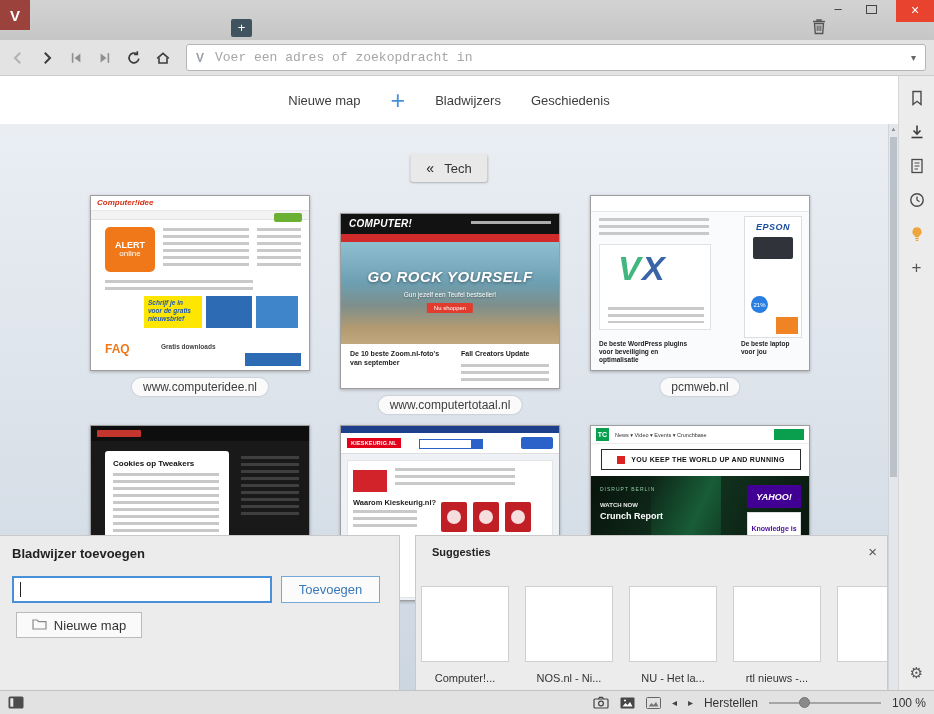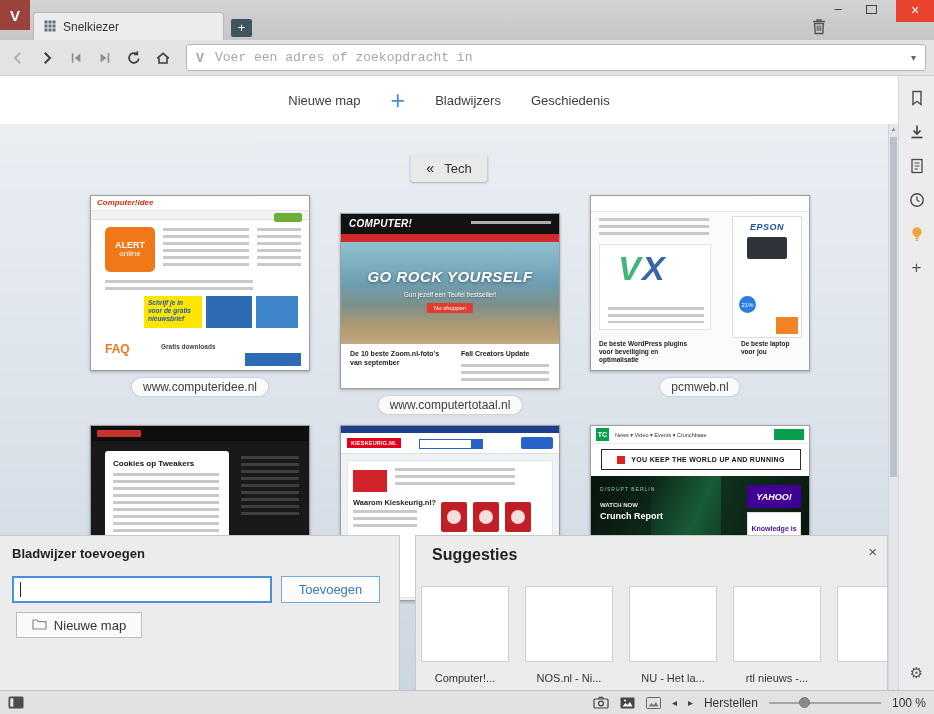--- a/index.html
+++ b/index.html
@@ -80,21 +80,21 @@
   .ct-btn{position:absolute;left:50%;transform:translateX(-50%);top:61px;background:#e23c2e;color:#fff;font-size:6px;padding:2px 7px;border-radius:1px}
   .ct-a1{position:absolute;left:9px;top:136px;width:96px;font-size:7px;font-weight:bold;color:#1c1c1c;line-height:1.25}
   .ct-a2{position:absolute;left:120px;top:136px;width:90px;font-size:7px;font-weight:bold;color:#1c1c1c}
 
   
   .site-pcm{background:#fafbfc}
   .pcm-head{position:absolute;left:0;top:0;width:100%;height:16px;background:#fff;border-bottom:1px solid #e6e6e6}
   .pcm-vxcard{position:absolute;left:8px;top:48px;width:112px;height:86px;background:#fff;border:1px solid #e2e2e2}
   .pcm-v{position:absolute;left:18px;top:4px;font-size:34px;font-weight:bold;font-style:italic;color:#42b77d}
   .pcm-x{position:absolute;left:42px;top:4px;font-size:34px;font-weight:bold;font-style:italic;color:#3a66a8}
-  .pcm-ad{position:absolute;right:7px;top:20px;width:70px;height:122px;background:#fff;border:1px solid #ddd}
+  .pcm-ad{position:absolute;right:7px;top:20px;width:58px;height:122px;background:#fff;border:1px solid #ddd}
   .pcm-epson{text-align:center;margin-top:5px;color:#1a4fa0;font-weight:bold;font-style:italic;font-size:9px;letter-spacing:.5px}
   .pcm-printer{margin:5px auto 0;width:40px;height:22px;background:#30343a;border-radius:2px}
   .pcm-circle{position:absolute;left:6px;bottom:24px;width:17px;height:17px;border-radius:50%;background:#2a7de1;color:#fff;font-size:6px;display:flex;align-items:center;justify-content:center}
   .pcm-orange{position:absolute;right:3px;bottom:3px;width:22px;height:17px;background:#f08324}
   .pcm-a1{position:absolute;left:8px;top:144px;width:96px;font-size:6.5px;font-weight:bold;color:#222;line-height:1.25}
   .pcm-a2{position:absolute;left:150px;top:144px;width:62px;font-size:6.5px;font-weight:bold;color:#222;line-height:1.25}
 
   
   .site-tw{background:#191919}
   .tw-head{position:absolute;left:0;top:0;width:100%;height:15px;background:#0e0e0e}
@@ -138,21 +138,21 @@
   #bm-panel{position:absolute;left:0;top:535px;width:400px;height:155px;background:#ececec;border-top:1px solid #c9c9c9;border-right:1px solid #c9c9c9;z-index:5}
   #bm-panel h3{position:absolute;left:12px;top:10px;font-size:13px;color:#222;font-weight:bold}
   #bm-input-wrap{position:absolute;left:12px;top:40px;width:260px;height:27px;background:#fff;border:2px solid #4a90d9}
   #bm-input{position:absolute;left:7px;right:2px;top:0;bottom:0;border:none;outline:none;background:transparent;font-size:13px;font-family:inherit}
   #bm-input-wrap .caret{position:absolute;left:6px;top:4px;width:1px;height:15px;background:#222}
   #bm-add{position:absolute;left:281px;top:40px;width:99px;height:27px;background:#fbfbfb;border:1px solid #74a9d8;color:#3c79b8;font-size:13px;display:flex;align-items:center;justify-content:center;cursor:pointer}
   #bm-newfolder{position:absolute;left:16px;top:76px;width:126px;height:26px;background:#fafafa;border:1px solid #bbb;color:#333;font-size:13px;display:flex;align-items:center;justify-content:center;gap:7px;cursor:pointer}
 
   
   #sg-panel{position:absolute;left:415px;top:535px;width:473px;height:155px;background:#ececec;border:1px solid #c9c9c9;border-bottom:none;z-index:5}
-  #sg-panel h3{position:absolute;left:16px;top:10px;font-size:16px;color:#222;font-weight:bold}
+  #sg-panel h3{position:absolute;left:16px;top:10px;font-size:11px;color:#222;font-weight:bold}
   #sg-close{position:absolute;right:10px;top:7px;font-size:15px;color:#555;cursor:pointer}
   #sg-items{position:absolute;left:5px;right:0;top:50px;display:flex;gap:16px;overflow:hidden}
   .sg-item{width:88px;flex:0 0 88px;cursor:pointer}
   .sg-thumb{width:88px;height:76px;background:#fff;border:1px solid #cfcfcf}
   .sg-label{margin-top:10px;font-size:11px;color:#333;text-align:center;white-space:nowrap;overflow:hidden}
 
   
   #statusbar{position:absolute;left:0;bottom:0;right:0;height:24px;background:#e2e2e2;border-top:1px solid #c2c2c2;z-index:10}
   #sb-left{position:absolute;left:8px;top:0;bottom:0;display:flex;align-items:center;cursor:pointer}
   #sb-right{position:absolute;right:8px;top:0;bottom:0;display:flex;align-items:center;gap:11px}
@@ -164,38 +164,20 @@
 </style>
 </head>
 <body>
 
 <div id="win">
 
   <div id="titlebar">
     <div id="vbtn">
         <span>V</span>
       </div>
-    <div id="tab">
-      <span>
-        <svg width="12" height="12" viewBox="0 0 12 12">
-            <g fill="#5f6f7a">
-              <rect x="0.5" y="0.5" width="3" height="3"></rect>
-              <rect x="4.5" y="0.5" width="3" height="3"></rect>
-              <rect x="8.5" y="0.5" width="3" height="3"></rect>
-              <rect x="0.5" y="4.5" width="3" height="3"></rect>
-              <rect x="4.5" y="4.5" width="3" height="3"></rect>
-              <rect x="8.5" y="4.5" width="3" height="3"></rect>
-              <rect x="0.5" y="8.5" width="3" height="3"></rect>
-              <rect x="4.5" y="8.5" width="3" height="3"></rect>
-              <rect x="8.5" y="8.5" width="3" height="3"></rect>
-            </g>
-          </svg>
-      </span>
-      <span class="title">Snelkiezer</span>
-    </div>
     <div id="newtab">+</div>
     <div id="trash">
       <span>
         <svg width="20" height="20" viewBox="0 0 20 20">
             <path d="M5.5 6.5h9l-.8 10H6.3z" fill="none" stroke="#555" stroke-width="1.4"></path>
             <path d="M4 4.5h12" stroke="#555" stroke-width="1.4"></path>
             <path d="M8 4.5V3h4v1.5" fill="none" stroke="#555" stroke-width="1.4"></path>
             <path d="M8.2 8.5v5.5M10 8.5V14M11.8 8.5v5.5" stroke="#555" stroke-width="1"></path>
           </svg>
       </span>

